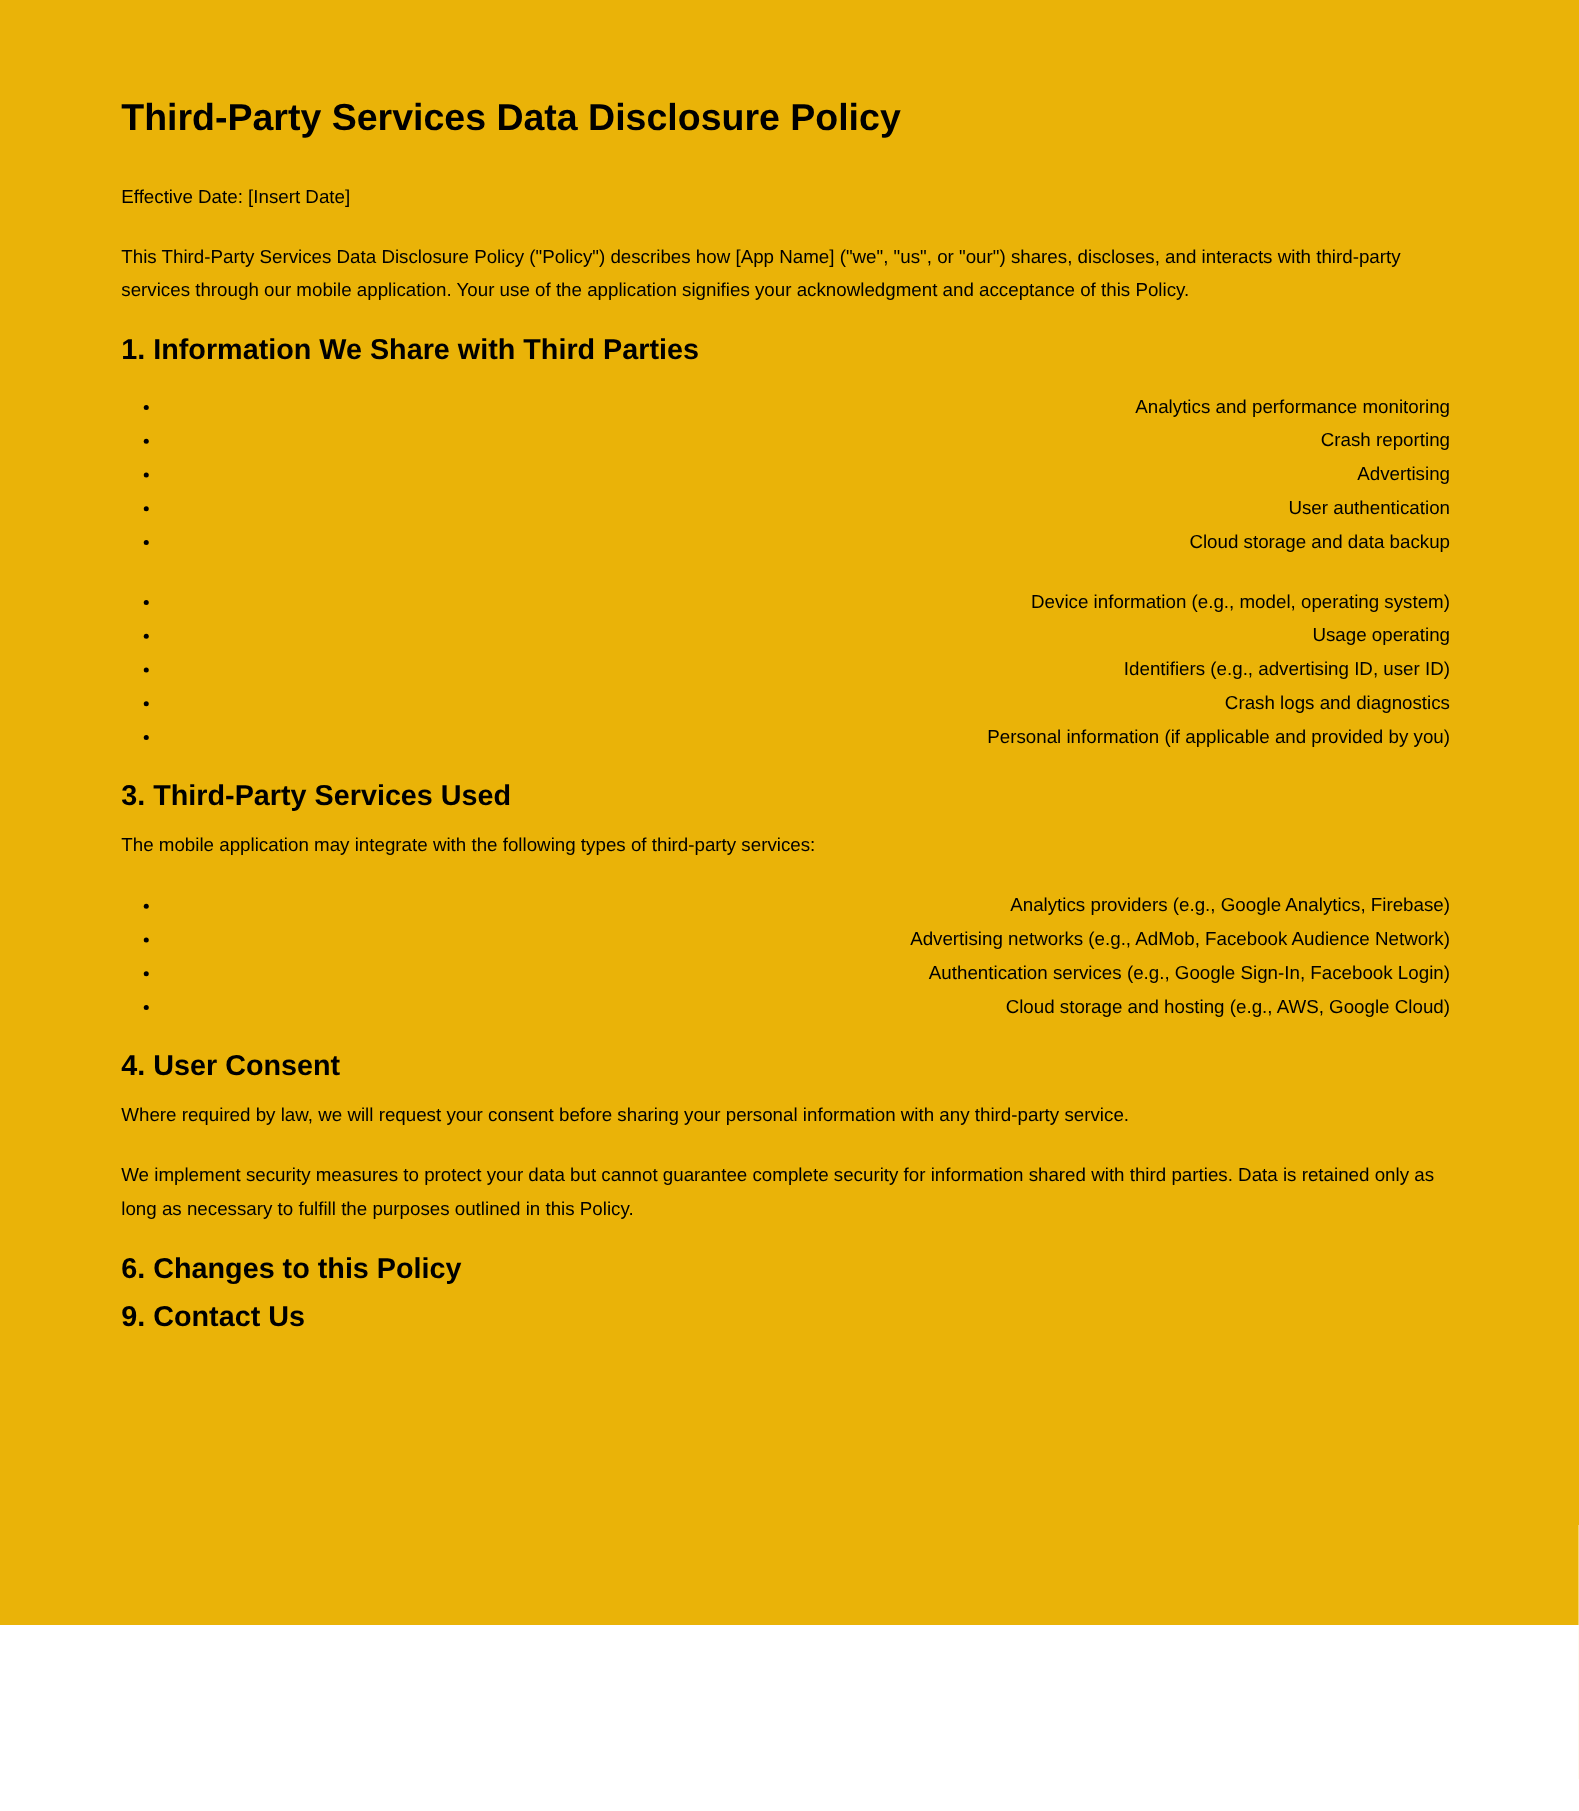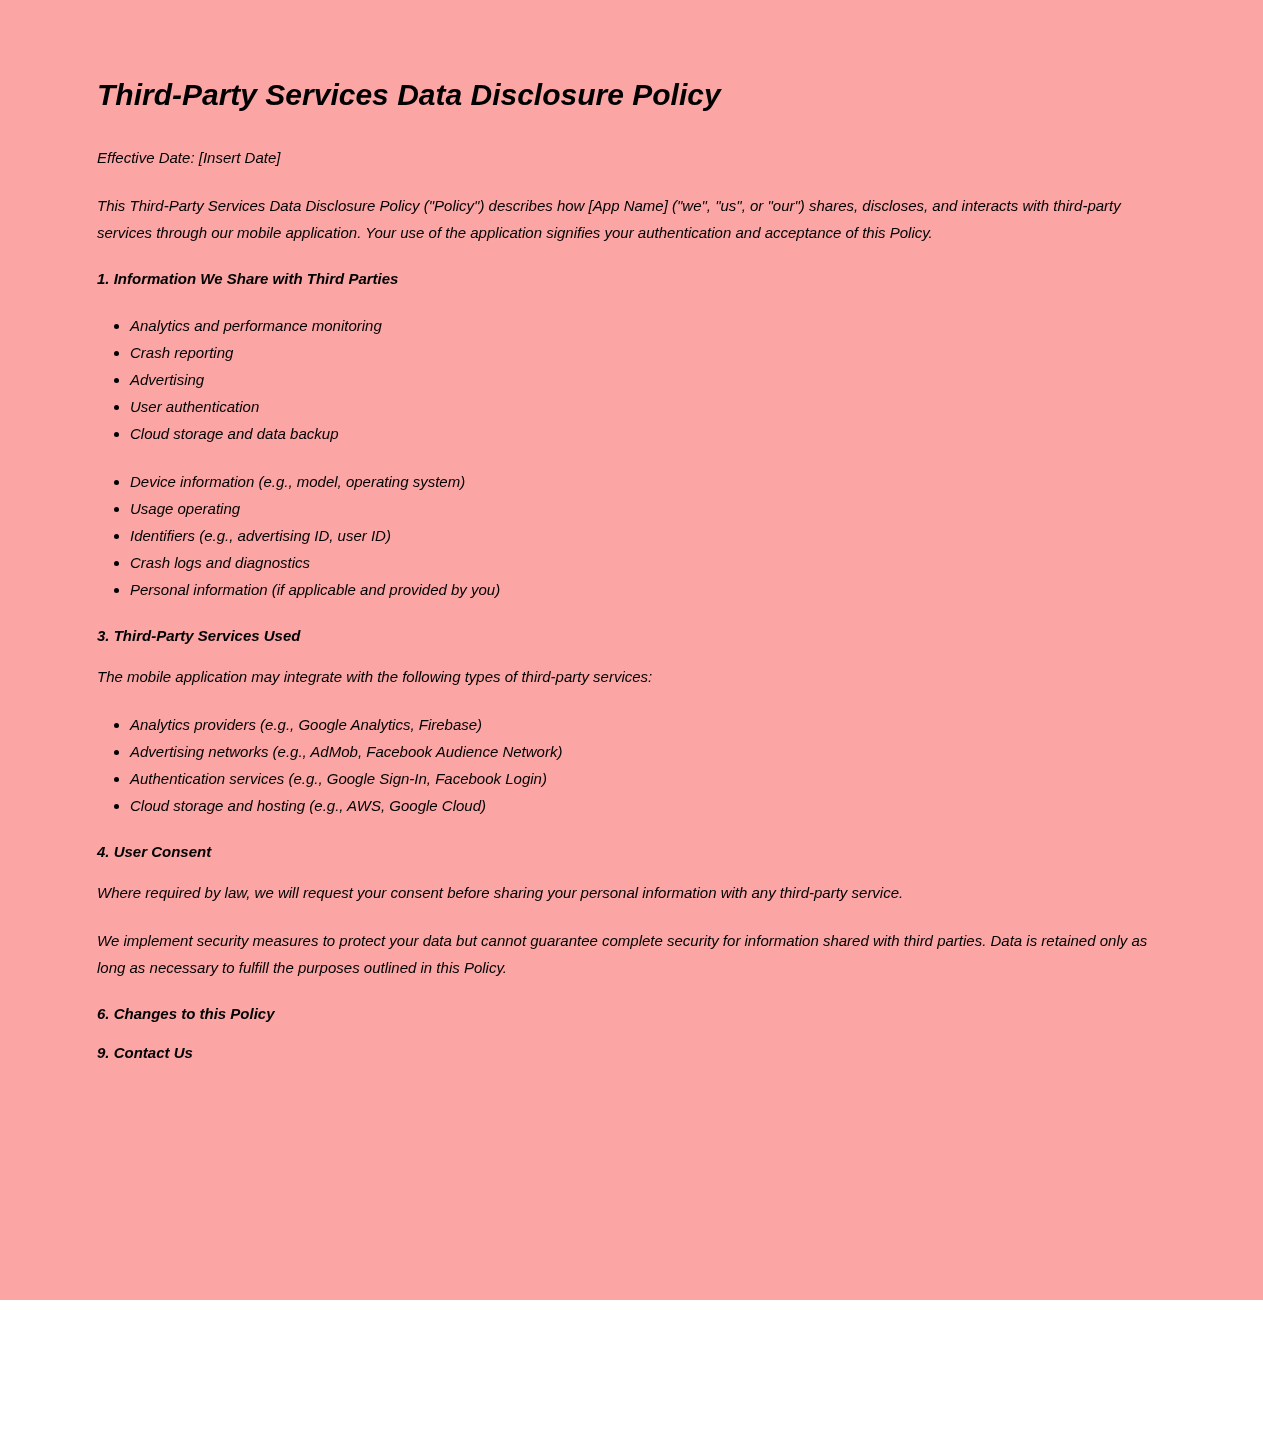--- a/index.html
+++ b/index.html
@@ -13,59 +13,58 @@
     height: 1449px;
     overflow: hidden;
     color: #000000;
     font-family: "Liberation Sans", "DejaVu Sans", sans-serif;
     font-size: 15px;
   }
   .viewport {
     width: 1263px;
     height: 1300px;
     overflow: hidden;
-    background: #fca5a5;
-    font-style: italic;
+    background: #eab308;
   }
   .doc {
     padding: 77px 103px 0 97px;
   }
   h1 {
     font-size: 30px;
     line-height: 35px;
     font-weight: bold;
     margin: 0 0 32px 0;
     letter-spacing: 0;
   }
   h2 {
-    font-size: 15px;
+    font-size: 23px;
     line-height: 24px;
     font-weight: bold;
     margin: 13px 0 15px 0;
   }
   p {
     margin: 0 0 21px 0;
     line-height: 27px;
   }
   ul {
     margin: 21px 0 21px 0;
     padding-left: 33px;
     line-height: 27px;
     list-style-type: disc;
   }
-  li { margin: 0; padding: 0; }
+  li { margin: 0; padding: 0; text-align: right; }
 </style>
 </head>
 <body>
 
 <div class="viewport">
   <div class="doc">
     <h1>Third-Party Services Data Disclosure Policy</h1>
     <p>Effective Date: [Insert Date]</p>
-    <p>This Third-Party Services Data Disclosure Policy ("Policy") describes how [App Name] ("we", "us", or "our") shares, discloses, and interacts with third-party services through our mobile application. Your use of the application signifies your authentication and acceptance of this Policy.</p>
+    <p>This Third-Party Services Data Disclosure Policy ("Policy") describes how [App Name] ("we", "us", or "our") shares, discloses, and interacts with third-party services through our mobile application. Your use of the application signifies your acknowledgment and acceptance of this Policy.</p>
     <div id="sections">
         <h2>1. Information We Share with Third Parties</h2>
         <ul>
           <li>Analytics and performance monitoring</li>
           <li>Crash reporting</li>
           <li>Advertising</li>
           <li>User authentication</li>
           <li>Cloud storage and data backup</li>
         </ul>
         <ul>

